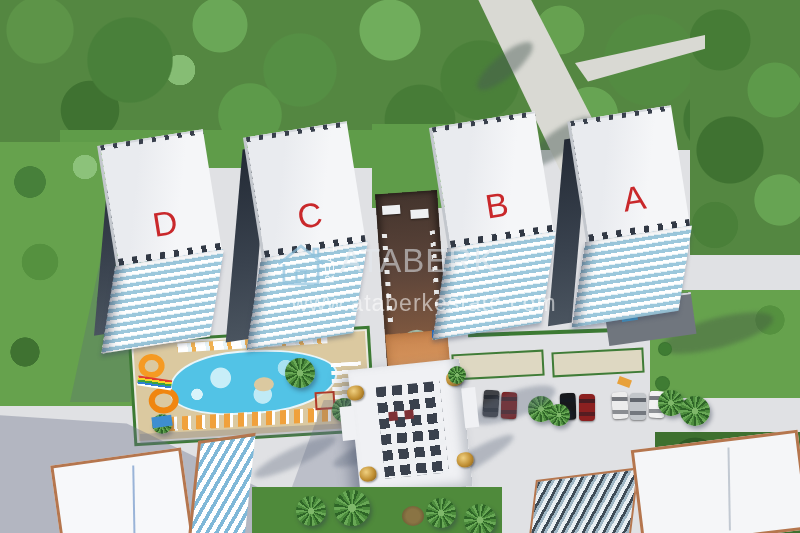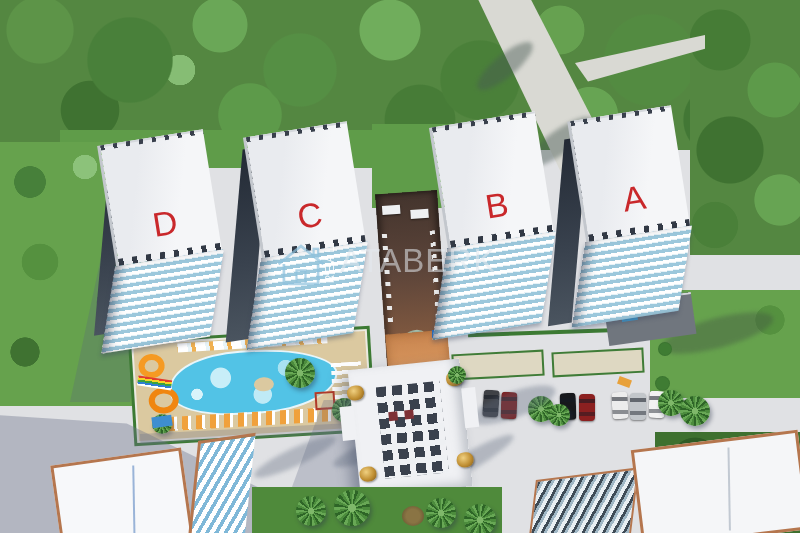--- a/index.html
+++ b/index.html
@@ -383,15 +383,16 @@
     <svg id="wm-house" viewBox="0 0 60 52">
       <path d="M5 25 L30 5 L55 25" fill="none" stroke="#8fc2de" stroke-width="3"></path>
       <rect x="44" y="8" width="5" height="9" fill="none" stroke="#8fc2de" stroke-width="2.5"></rect>
       <path d="M11 25 V47 H49 V25" fill="none" stroke="#8fc2de" stroke-width="3"></path>
       <rect x="25" y="32" width="10" height="15" fill="none" stroke="#8fc2de" stroke-width="2.5"></rect>
     </svg>
     <div id="wm-row">
       <span id="wm-real">REAL</span>
       <span id="wm-estate">ATABERK</span>
     </div>
+    <div id="wm-url">www.ataberkestate.com</div>
   </div>
 
 </div>
 
 </body></html>

